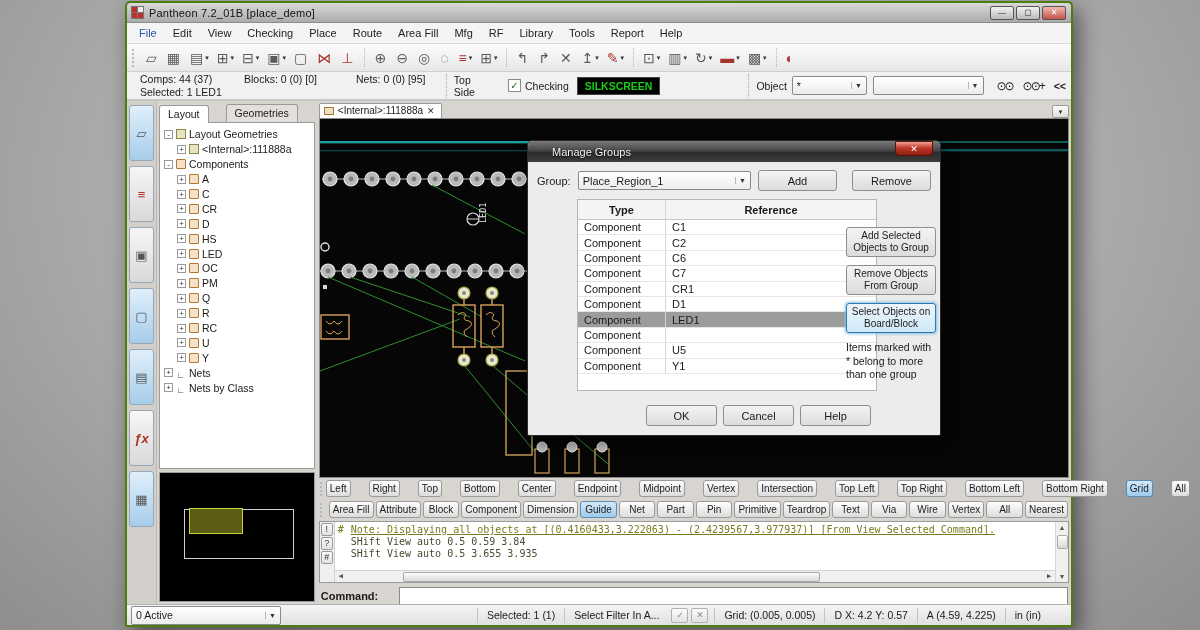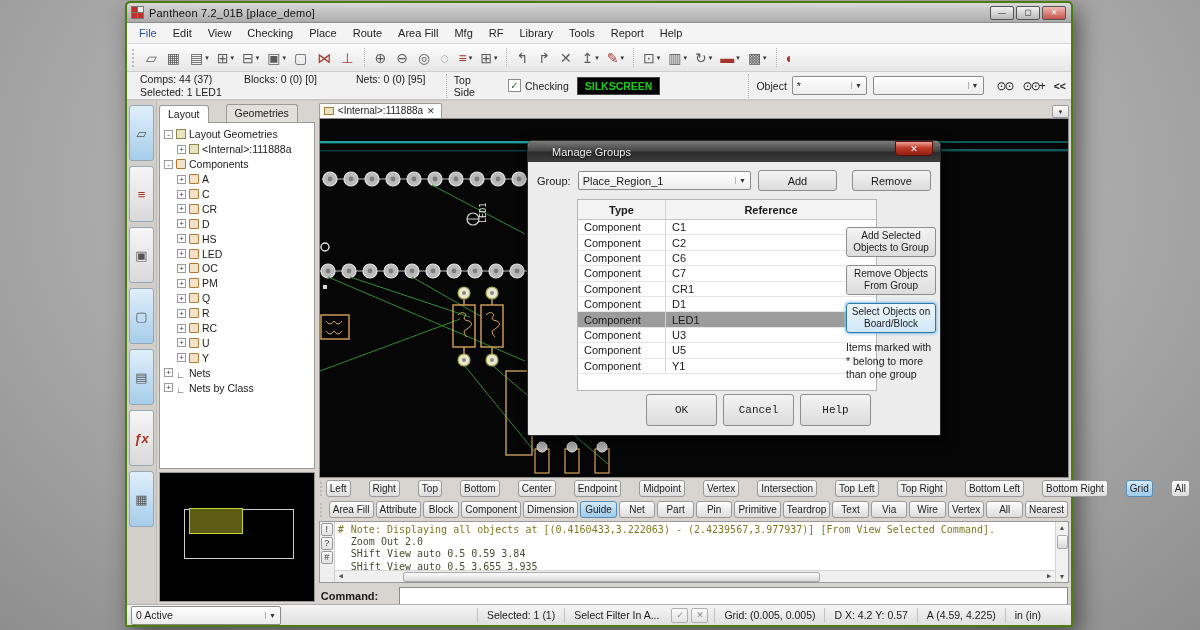--- a/index.html
+++ b/index.html
@@ -86,21 +86,21 @@
   .snap-btn { flex:1; height:17px; border:1px solid #9a9a9a; border-radius:3px; background:linear-gradient(#fefefe,#dcdcdc);
     font-size:10px; display:flex; align-items:center; justify-content:center; white-space:nowrap; padding:0 3px; color:#222; }
   .snap-btn.active { background:linear-gradient(#d3e9f9,#9ecbec); border-color:#5b8db4; }
   
   .console { height:62px; flex:0 0 62px; display:flex; border:1px solid #9a9a9a; background:#fff; margin:1px 2px 0 2px; }
   .gutter { flex:0 0 15px; background:#efefef; border-right:1px solid #d0d0d0; display:flex; flex-direction:column; gap:1px; padding:1px; }
   .gut-btn { height:13px; border:1px solid #999; border-radius:2px; background:linear-gradient(#fafafa,#e2e2e2); font-size:9px; text-align:center; line-height:11px; color:#333; }
   .con-main { flex:1; position:relative; overflow:hidden; font-family:"DejaVu Sans Mono", monospace; font-size:10px; line-height:12.2px; padding:2px 2px 0 3px; }
   .con-line { white-space:nowrap; color:#4c4c33; }
   .con-line .pfx { display:inline-block; width:13px; }
-  .con-line.olive { color:#7a7a20; }
+  .con-line.olive { color:#7a7a20;text-decoration:underline; }
   .hscroll { position:absolute; left:0; right:0; bottom:0; height:12px; background:#f0f0f0; border-top:1px solid #d5d5d5; display:flex; align-items:center; }
   .hs-arrow { width:12px; font-size:7px; text-align:center; color:#555; }
   .hs-track { flex:1; height:10px; position:relative; }
   .hs-thumb { position:absolute; left:8%; width:60%; top:0; height:10px; background:linear-gradient(#fdfdfd,#d8d8d8); border:1px solid #aaa; border-radius:2px; }
   .vscroll { flex:0 0 13px; background:#f0f0f0; border-left:1px solid #d5d5d5; display:flex; flex-direction:column; align-items:center; }
   .vs-arrow { height:11px; font-size:7px; color:#555; line-height:11px; }
   .vs-thumb { width:11px; height:14px; background:linear-gradient(#fdfdfd,#d8d8d8); border:1px solid #aaa; border-radius:2px; margin-top:2px; }
   .vs-spacer { flex:1; }
   
   .cmdrow { height:25px; flex:0 0 25px; display:flex; align-items:center; gap:21px; padding:3px 3px 2px 4px; }
@@ -131,21 +131,21 @@
   .dt-c1 { width:88px; border-right:1px solid #d5d5d5; }
   .dt-c2 { flex:1; }
   .dt-row { display:flex; height:15.4px; border-bottom:1px solid #e6e6e6; align-items:center; }
   .dt-row .dt-c1, .dt-row .dt-c2 { padding-left:6px; justify-content:flex-start; height:100%; display:flex; align-items:center; }
   .dt-row.selected { background:#9c9c9c; }
   .dlg-side { position:absolute; left:318px; top:86px; width:90px; }
   .dlg-side .w7-btn { width:90px; height:30px; margin-bottom:8px; font-size:10px; text-align:center; line-height:12px; padding:1px; }
   .dlg-side .w7-btn.focus { border-color:#2a7ab0; box-shadow:0 0 3px 1px #85bfe2; background:linear-gradient(#eef6fc,#cfe8f7); }
   .dlg-note { font-size:10.5px; line-height:13.5px; margin-top:6px; color:#1a1a1a; }
   .dlg-footer { position:absolute; left:118px; bottom:9px; display:flex; gap:6px; }
-  .dlg-footer .w7-btn { width:71px; height:32px;font-family:Liberation Mono, monospace; }
+  .dlg-footer .w7-btn { width:71px; height:21px; }
 </style>
 </head>
 <body>
 
 <div class="window">
 
   <div class="titlebar">
     <div class="logo">
         <i></i>
         <i></i>
@@ -760,21 +760,20 @@
 
             <div class="gut-btn">?</div>
 
             <div class="gut-btn">#</div>
           </div>
         <div class="con-main">
           <div>
 
               <div class="con-line olive"><span class="pfx">#</span><span>Note: Displaying all objects at [(0.4160433,3.222063) - (2.4239567,3.977937)] [From View Selected Command].</span></div>
 
-              <div class="con-line"><span class="pfx"></span><span>Zoom Out 2.0</span></div>
 
               <div class="con-line"><span class="pfx"></span><span>SHift View auto 0.5 0.59 3.84</span></div>
 
               <div class="con-line"><span class="pfx"></span><span>SHift View auto 0.5 3.655 3.935</span></div>
             </div>
           <div class="hscroll">
             <span class="hs-arrow">◀</span>
             <div class="hs-track">
                 <div class="hs-thumb"></div>
               </div>
@@ -863,21 +862,20 @@
             <div class="dt-c2">D1</div>
           </div>
 
           <div class="dt-row selected">
             <div class="dt-c1">Component</div>
             <div class="dt-c2">LED1</div>
           </div>
 
           <div class="dt-row">
             <div class="dt-c1">Component</div>
-            <div class="dt-c2">U3</div>
           </div>
 
           <div class="dt-row">
             <div class="dt-c1">Component</div>
             <div class="dt-c2">U5</div>
           </div>
 
           <div class="dt-row">
             <div class="dt-c1">Component</div>
             <div class="dt-c2">Y1</div>

